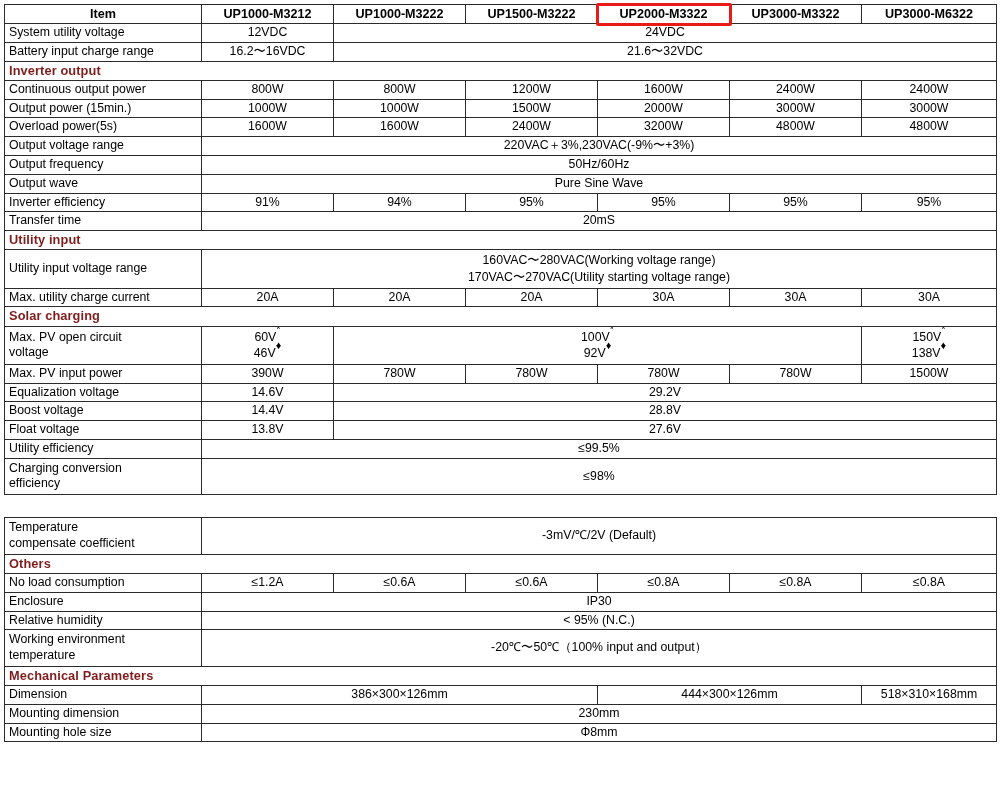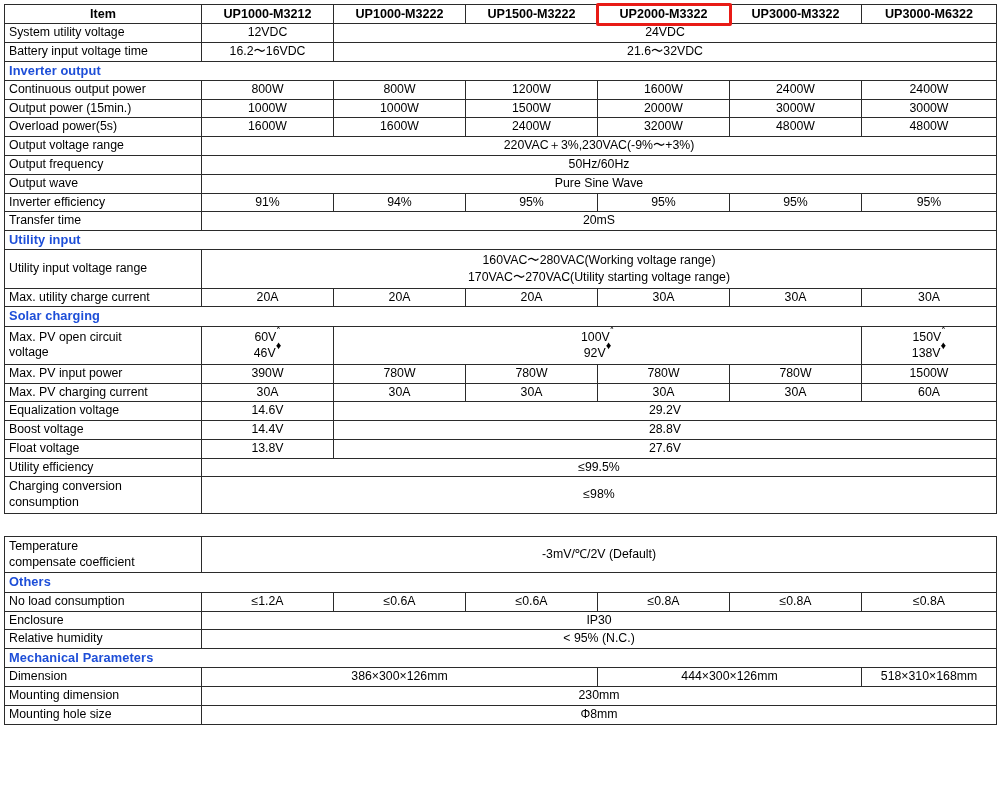--- a/index.html
+++ b/index.html
@@ -52,21 +52,21 @@
     font-size: 12.6px;
     padding-top: 3px;
     padding-bottom: 3px;
     border-radius: 6px;
   }
 
   .sect td {
     background: #c9d9ec;
     font-weight: bold;
     text-align: left;
-    color: #1d4ed8;
+    color: #7f1d1d;
     font-size: 12.8px;
     padding: 3px 4px 3px 10px;
     letter-spacing: 0.1px;
   }
 
   .lbl {
     text-align: left;
     padding-left: 6px;
   }
   .val {
@@ -131,21 +131,21 @@
         <td>UP3000-M6322</td>
       </tr>
 
       <tr>
         <td class="lbl">System utility voltage</td>
         <td class="val">12VDC</td>
         <td class="val" colspan="5">24VDC</td>
       </tr>
 
       <tr>
-        <td class="lbl">Battery input voltage time</td>
+        <td class="lbl">Battery input charge range</td>
         <td class="val">16.2〜16VDC</td>
         <td class="val" colspan="5">21.6〜32VDC</td>
       </tr>
 
       <tr class="sect">
         <td colspan="7">Inverter output</td>
       </tr>
 
       <tr>
         <td class="lbl">Continuous output power</td>
@@ -257,29 +257,20 @@
       <tr>
         <td class="lbl">Max. PV input power</td>
         <td class="val">390W</td>
         <td class="val">780W</td>
         <td class="val">780W</td>
         <td class="val">780W</td>
         <td class="val">780W</td>
         <td class="val">1500W</td>
       </tr>
 
-      <tr>
-        <td class="lbl">Max. PV charging current</td>
-        <td class="val">30A</td>
-        <td class="val">30A</td>
-        <td class="val">30A</td>
-        <td class="val">30A</td>
-        <td class="val">30A</td>
-        <td class="val">60A</td>
-      </tr>
 
       <tr>
         <td class="lbl">Equalization voltage</td>
         <td class="val">14.6V</td>
         <td class="val" colspan="5">29.2V</td>
       </tr>
 
       <tr>
         <td class="lbl">Boost voltage</td>
         <td class="val">14.4V</td>
@@ -293,21 +284,21 @@
       </tr>
 
       <tr>
         <td class="lbl">Utility efficiency</td>
         <td class="val" colspan="6">≤99.5%</td>
       </tr>
 
       <tr>
         <td class="lbl two-line">
           <div>Charging conversion</div>
-          <div>consumption</div>
+          <div>efficiency</div>
         </td>
         <td class="val" colspan="6">≤98%</td>
       </tr>
 
     </tbody>
   </table>
 
   <div class="gap"></div>
 
   <table class="spec">
@@ -347,20 +338,27 @@
       <tr>
         <td class="lbl">Enclosure</td>
         <td class="val" colspan="6">IP30</td>
       </tr>
 
       <tr>
         <td class="lbl">Relative humidity</td>
         <td class="val" colspan="6">&lt; 95% (N.C.)</td>
       </tr>
 
+      <tr>
+        <td class="lbl two-line">
+          <div>Working environment</div>
+          <div>temperature</div>
+        </td>
+        <td class="val" colspan="6">-20℃〜50℃（100% input and output）</td>
+      </tr>
 
       <tr class="sect">
         <td colspan="7">Mechanical Parameters</td>
       </tr>
 
       <tr>
         <td class="lbl">Dimension</td>
         <td class="val" colspan="3">386×300×126mm</td>
         <td class="val" colspan="2">444×300×126mm</td>
         <td class="val">518×310×168mm</td>

